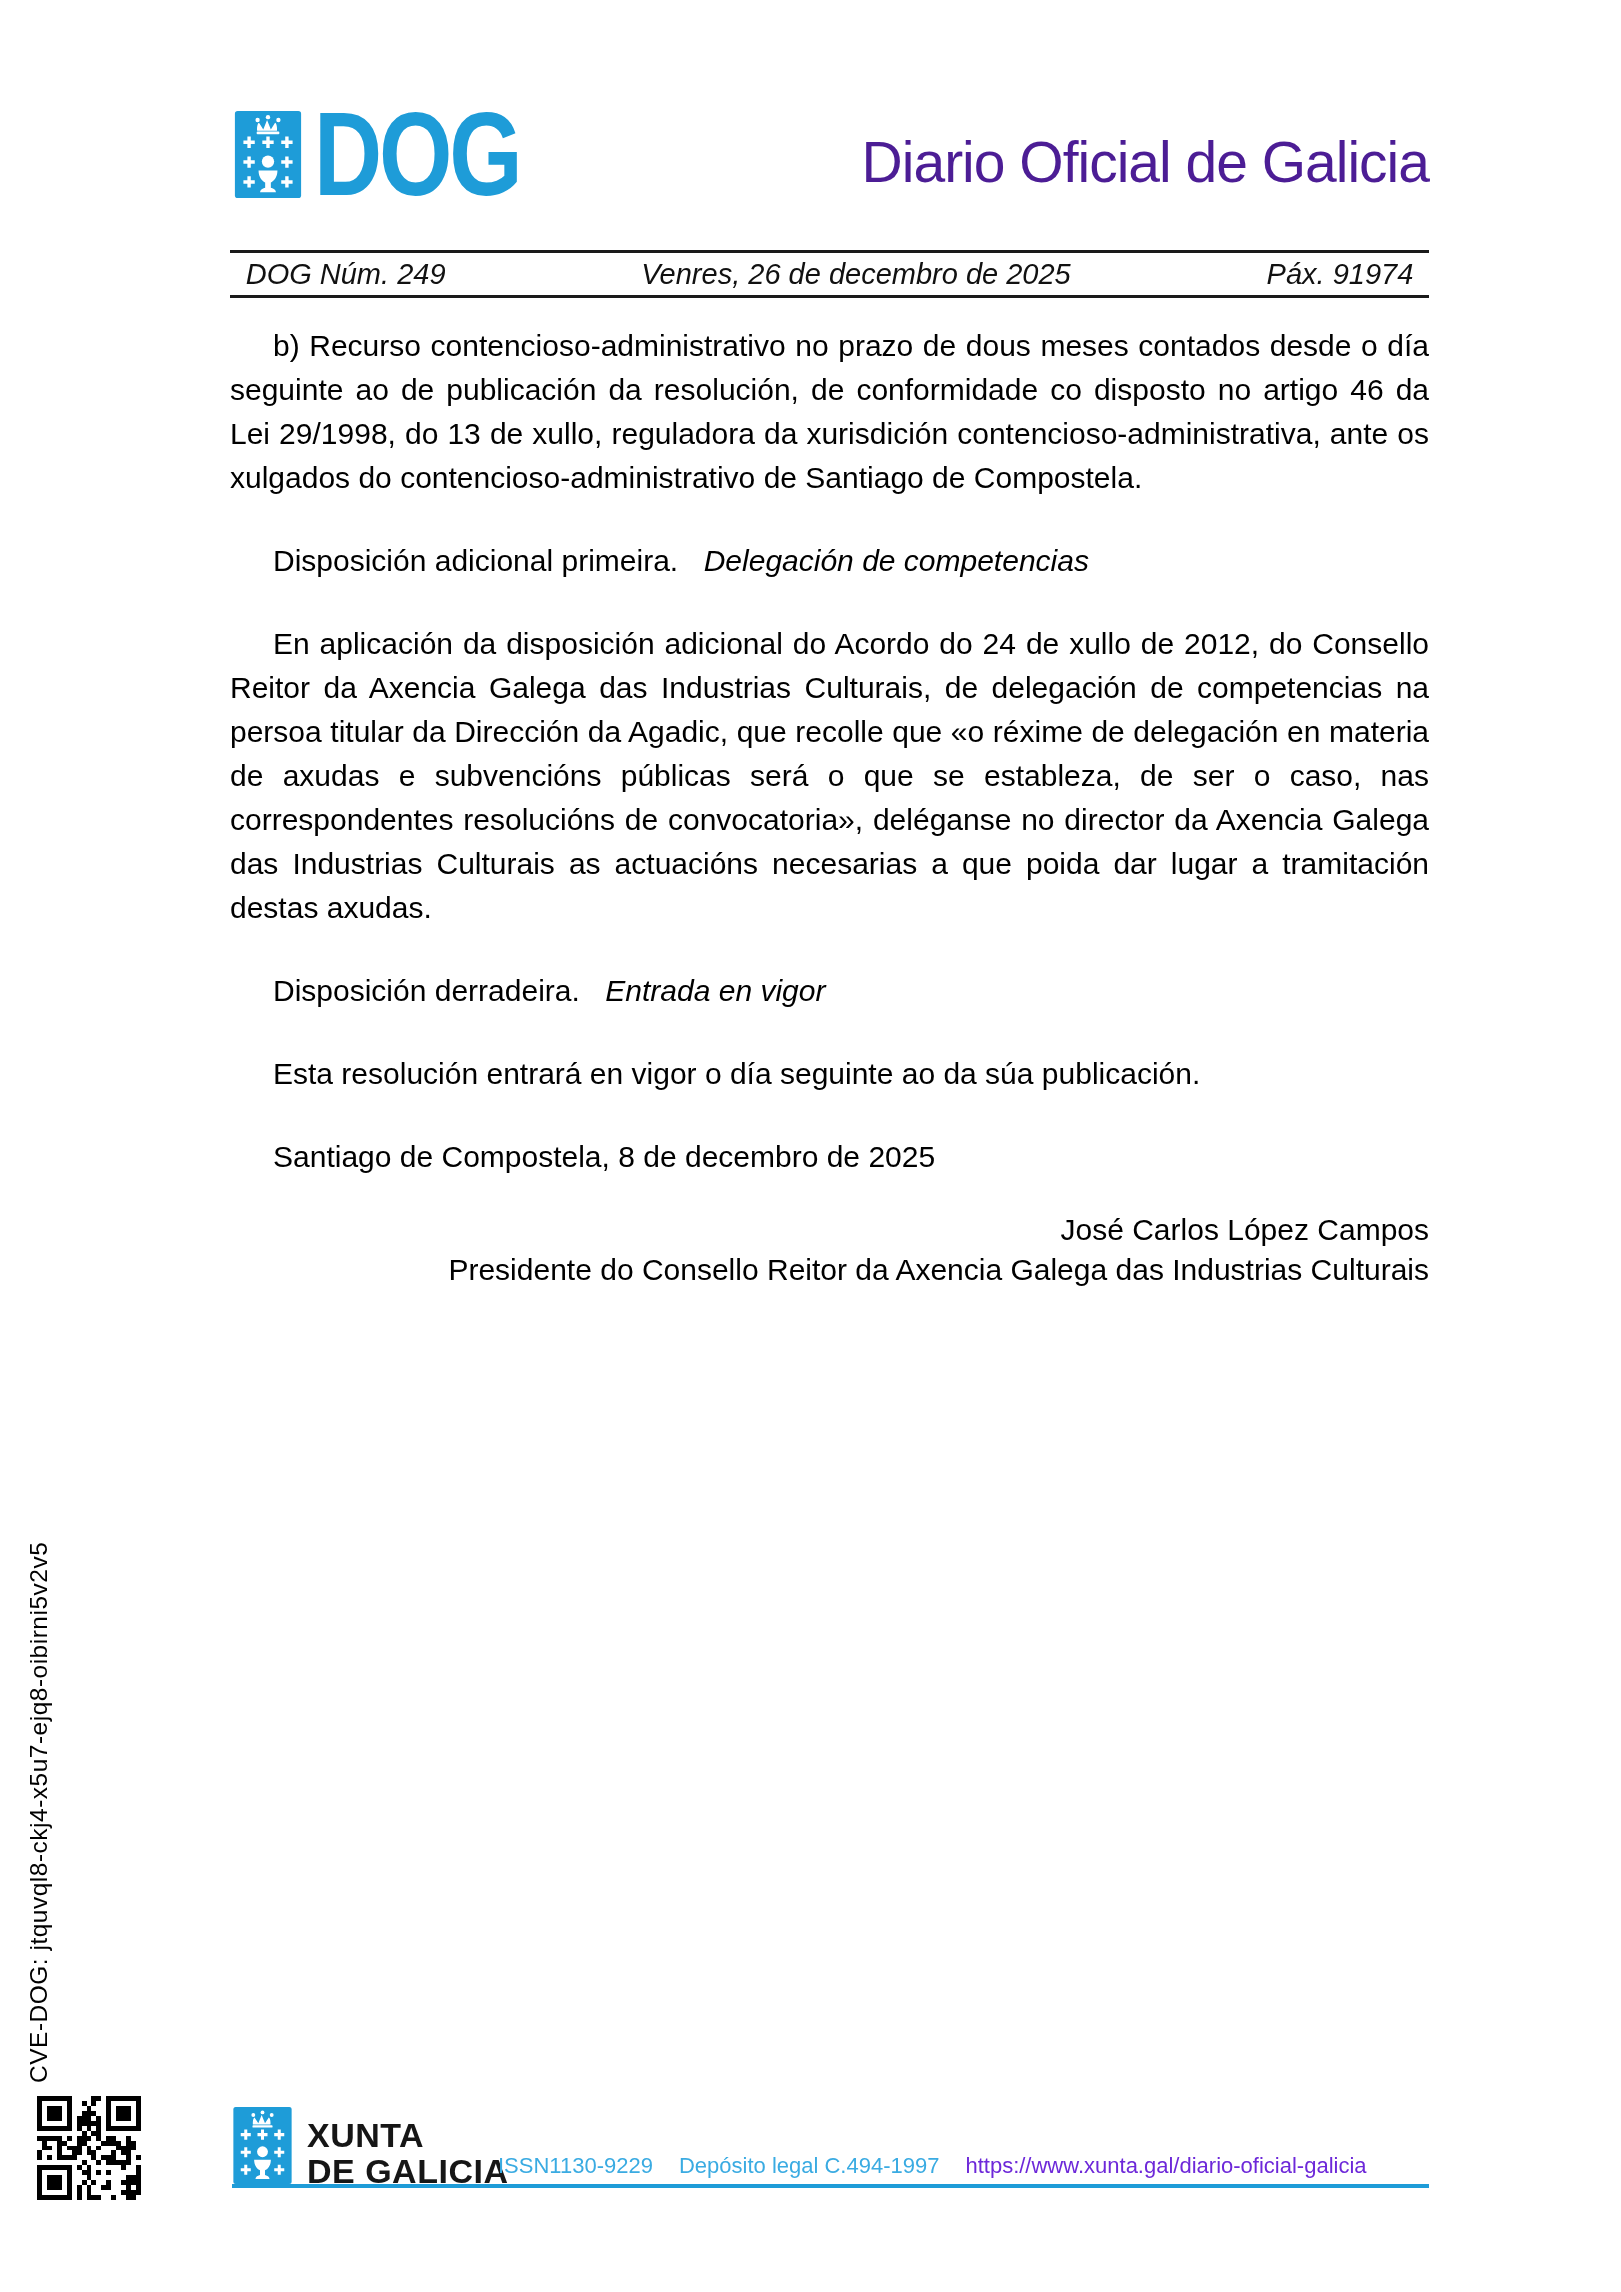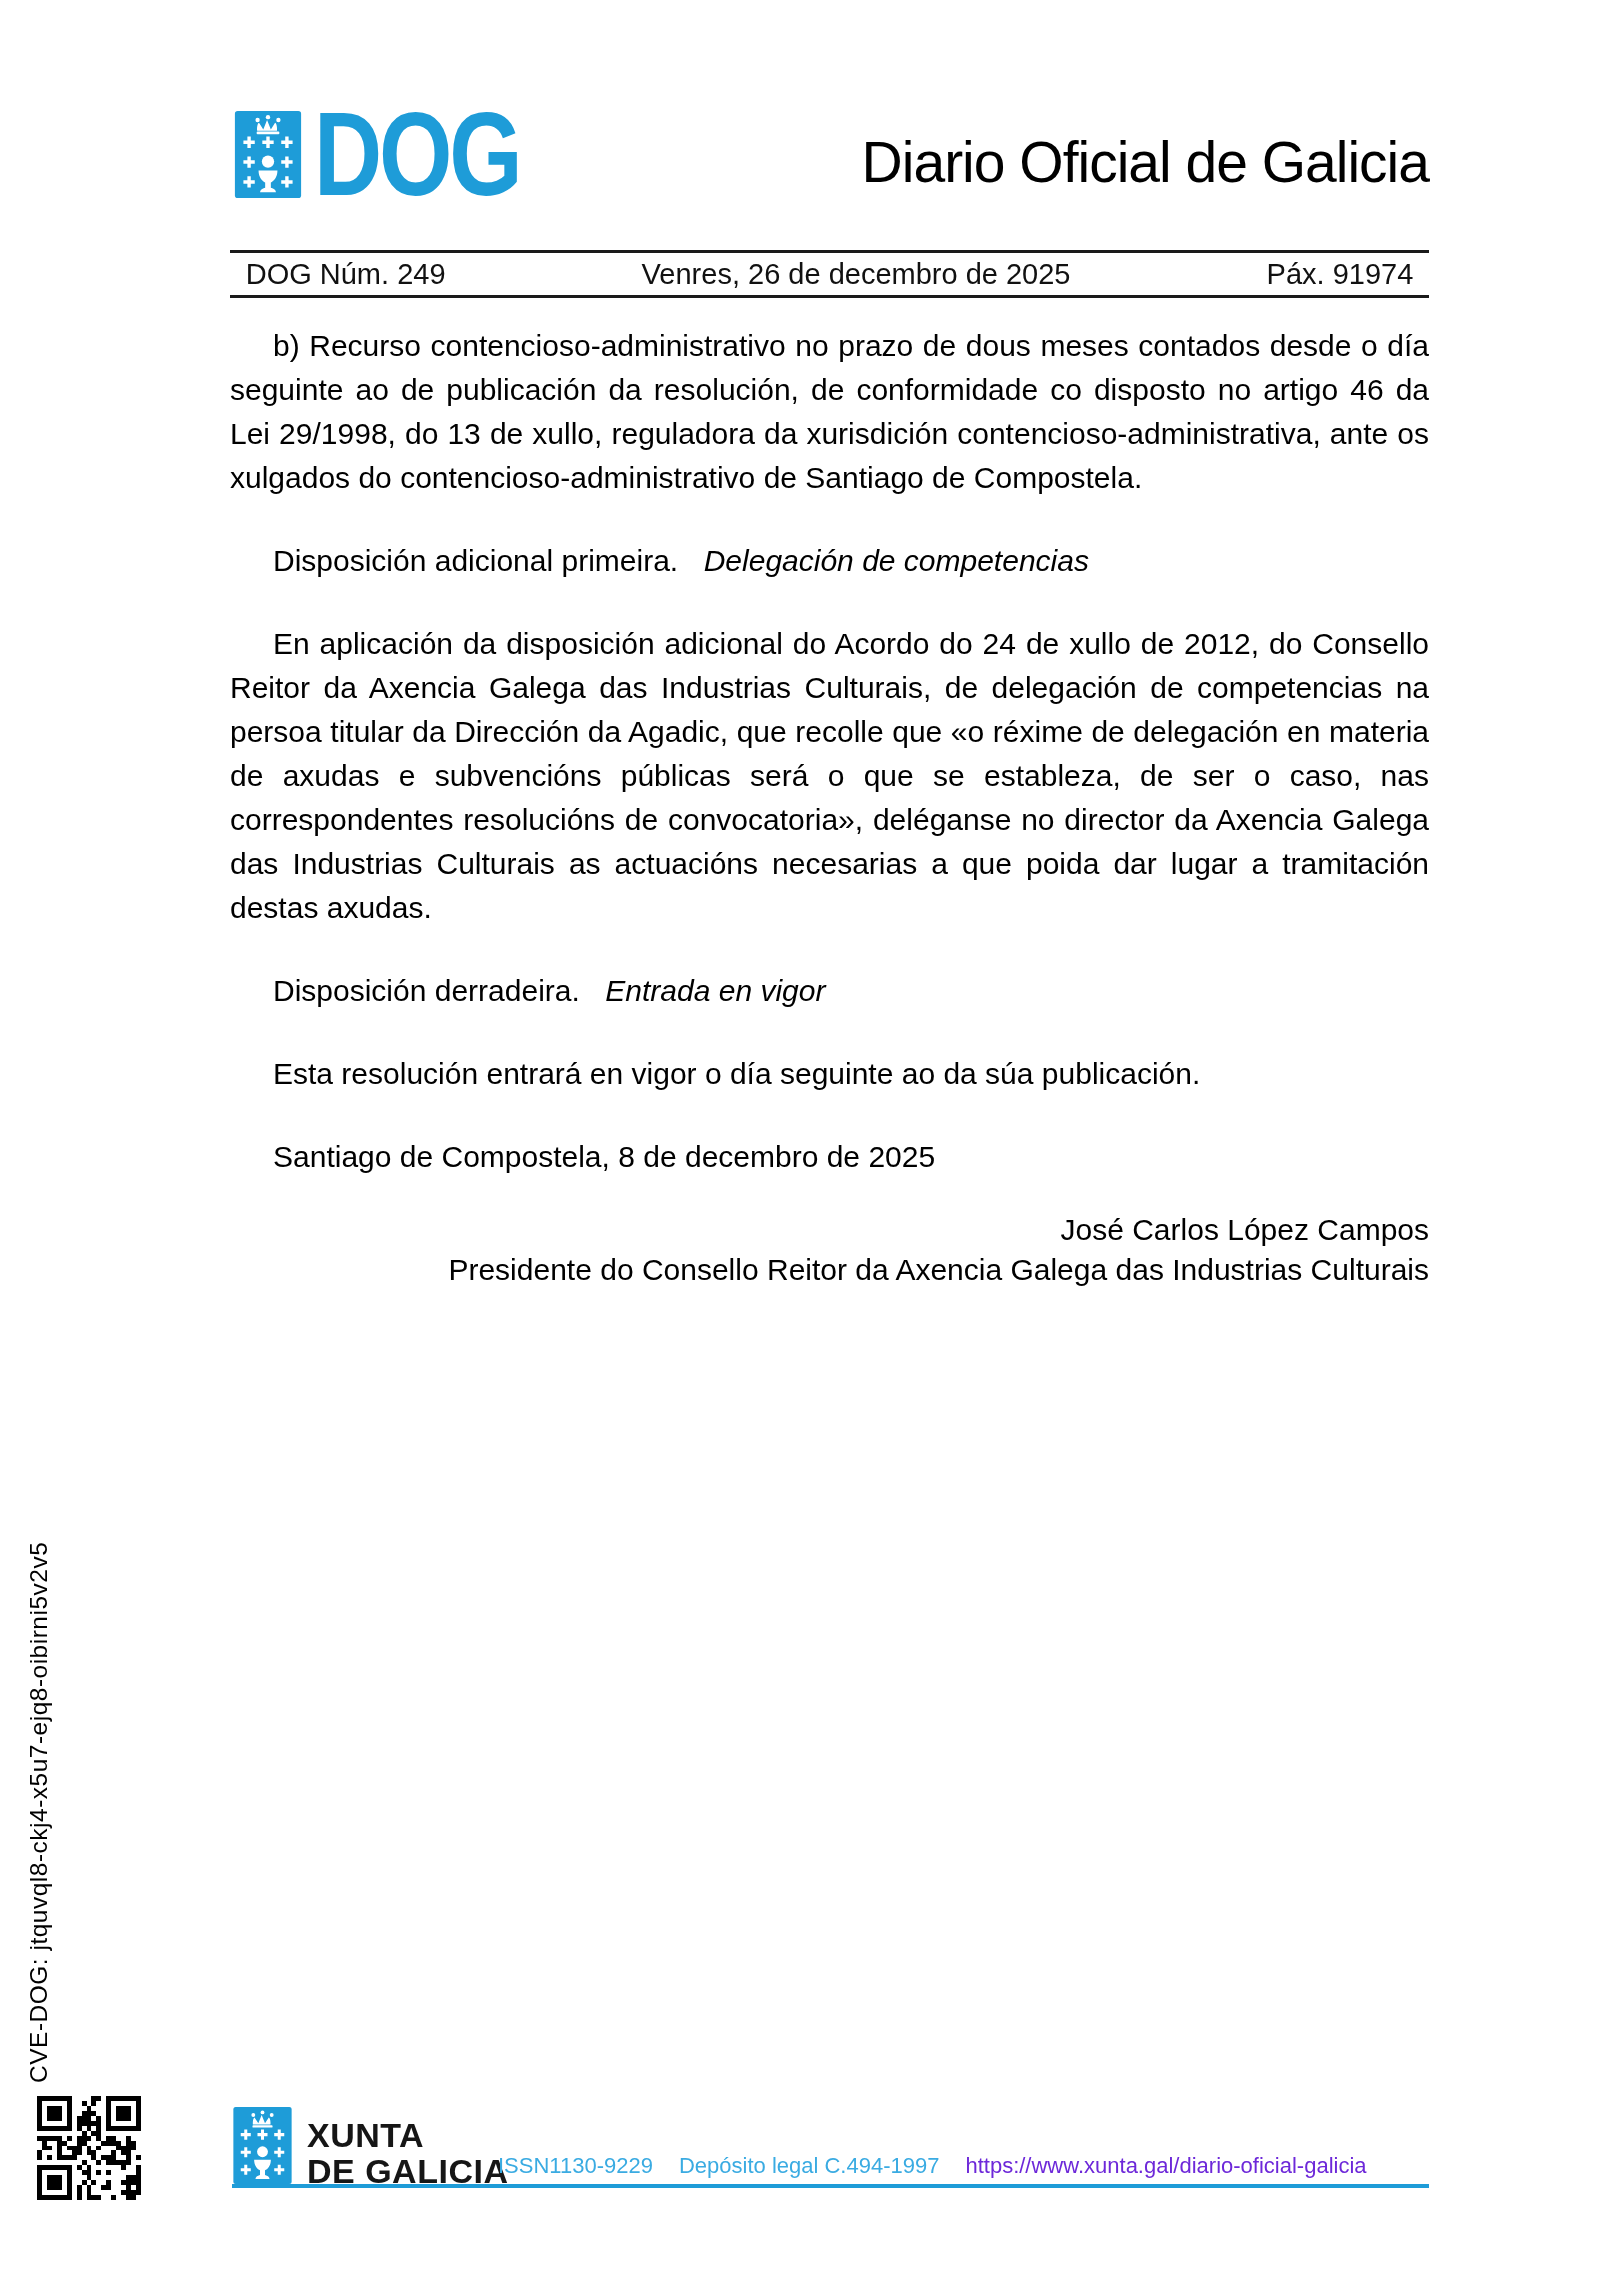--- a/index.html
+++ b/index.html
@@ -8,28 +8,28 @@
     font-family:"Liberation Sans",sans-serif;color:#000;
   }
   
   .dog-logo{position:absolute;left:232px;top:111px;display:flex;align-items:flex-start;color:#1e9cd8;}
   .crest-large{width:72px;height:87px;display:block;}
   .dog-wordmark{
     font-size:118px;font-weight:bold;line-height:87px;letter-spacing:-3.9px;
     margin-left:9.8px;transform:scaleX(0.80);transform-origin:left top;white-space:nowrap;
   }
   .journal-title{
-    position:absolute;right:192px;top:133px;color:#000000;
+    position:absolute;right:192px;top:133px;color:#4c1d95;
     font-size:57px;line-height:59px;letter-spacing:-1px;white-space:nowrap;
   }
   .header-bar{
     position:absolute;left:230px;top:250px;width:1199px;height:48px;box-sizing:border-box;
     border-top:3.9px solid #1a1a1a;border-bottom:3.9px solid #1a1a1a;
     display:flex;align-items:center;justify-content:space-between;
-    padding:0 15.7px;font-size:29px;color:#111;
+    padding:0 15.7px;font-size:29px;color:#111;font-style:italic;
   }
   
   .content{
     position:absolute;left:230px;top:324px;width:1199px;
     font-size:30px;line-height:44px;text-align:justify;
   }
   .content p{margin:0 0 39px 0;text-indent:43px;}
   .content p.heading{text-align:left;}
   .heading .it{font-style:italic;margin-left:25.5px;}
   .sig{text-align:right;text-indent:0 !important;margin:0 !important;line-height:40px;}

